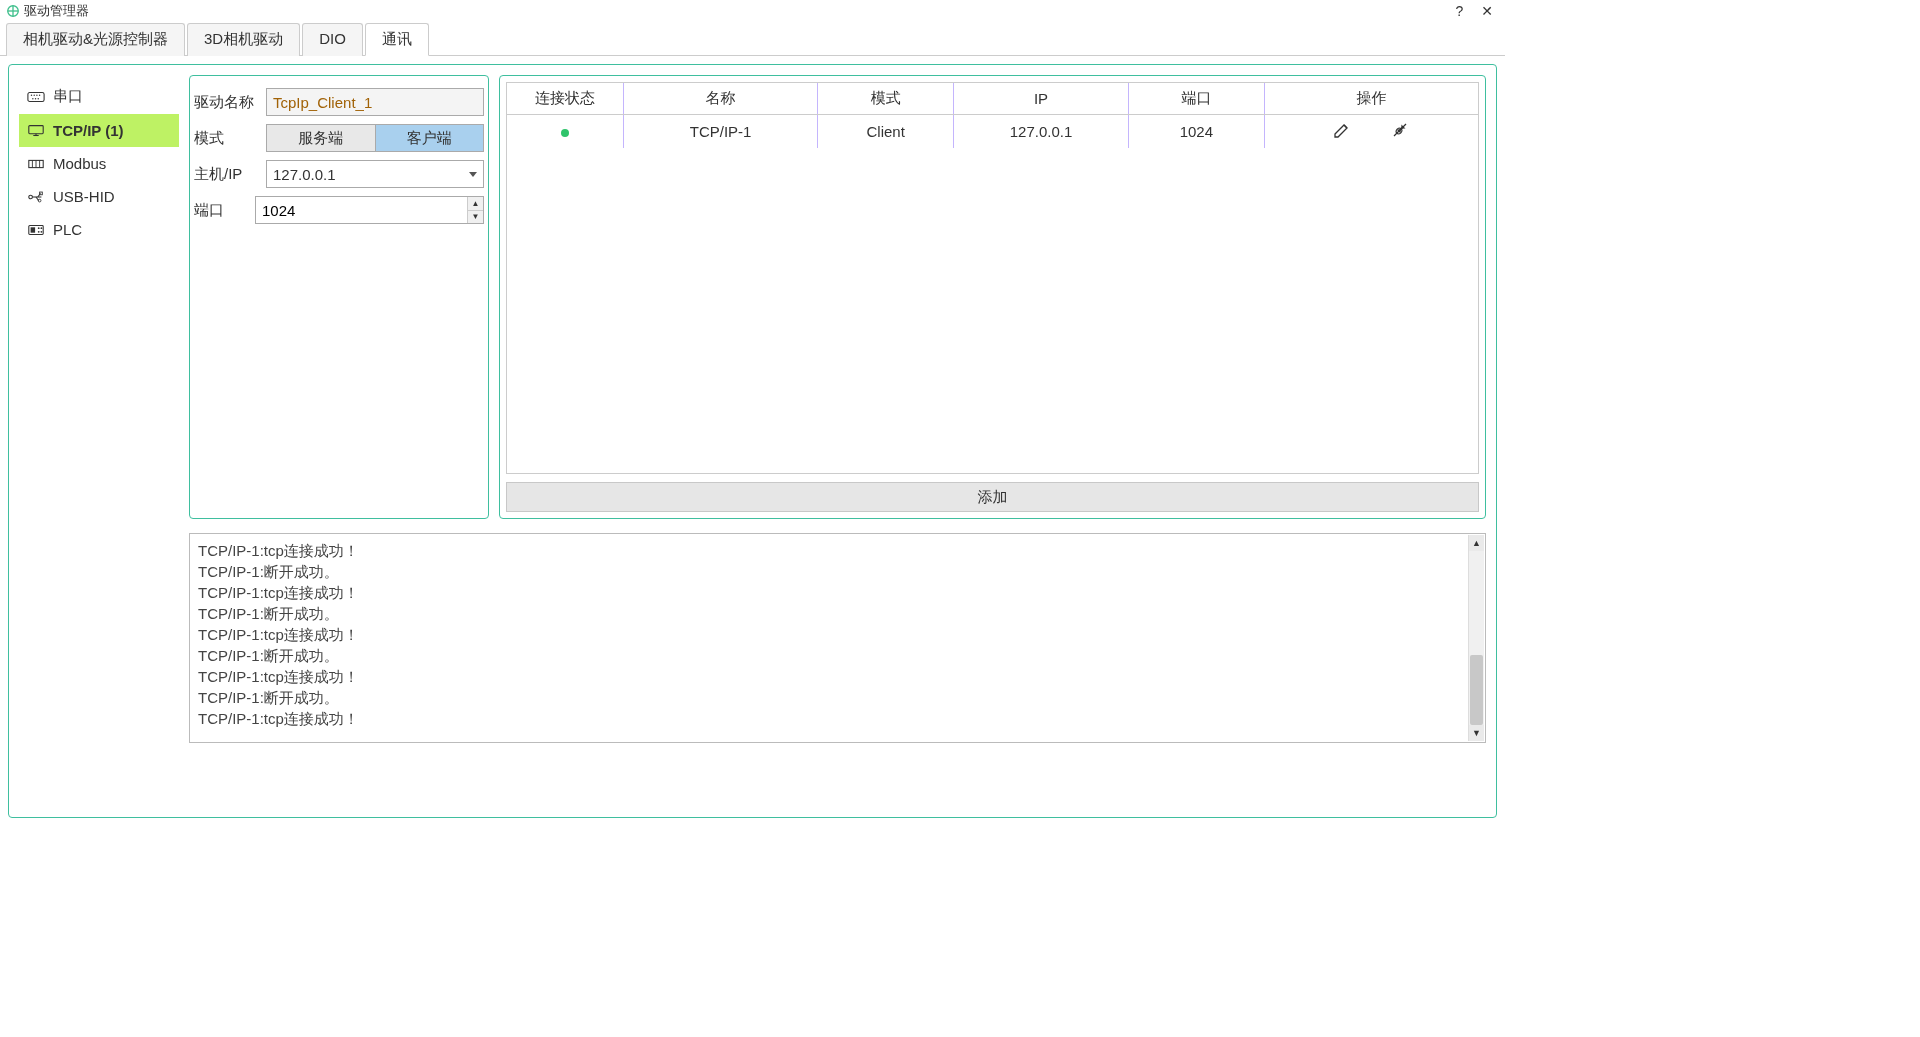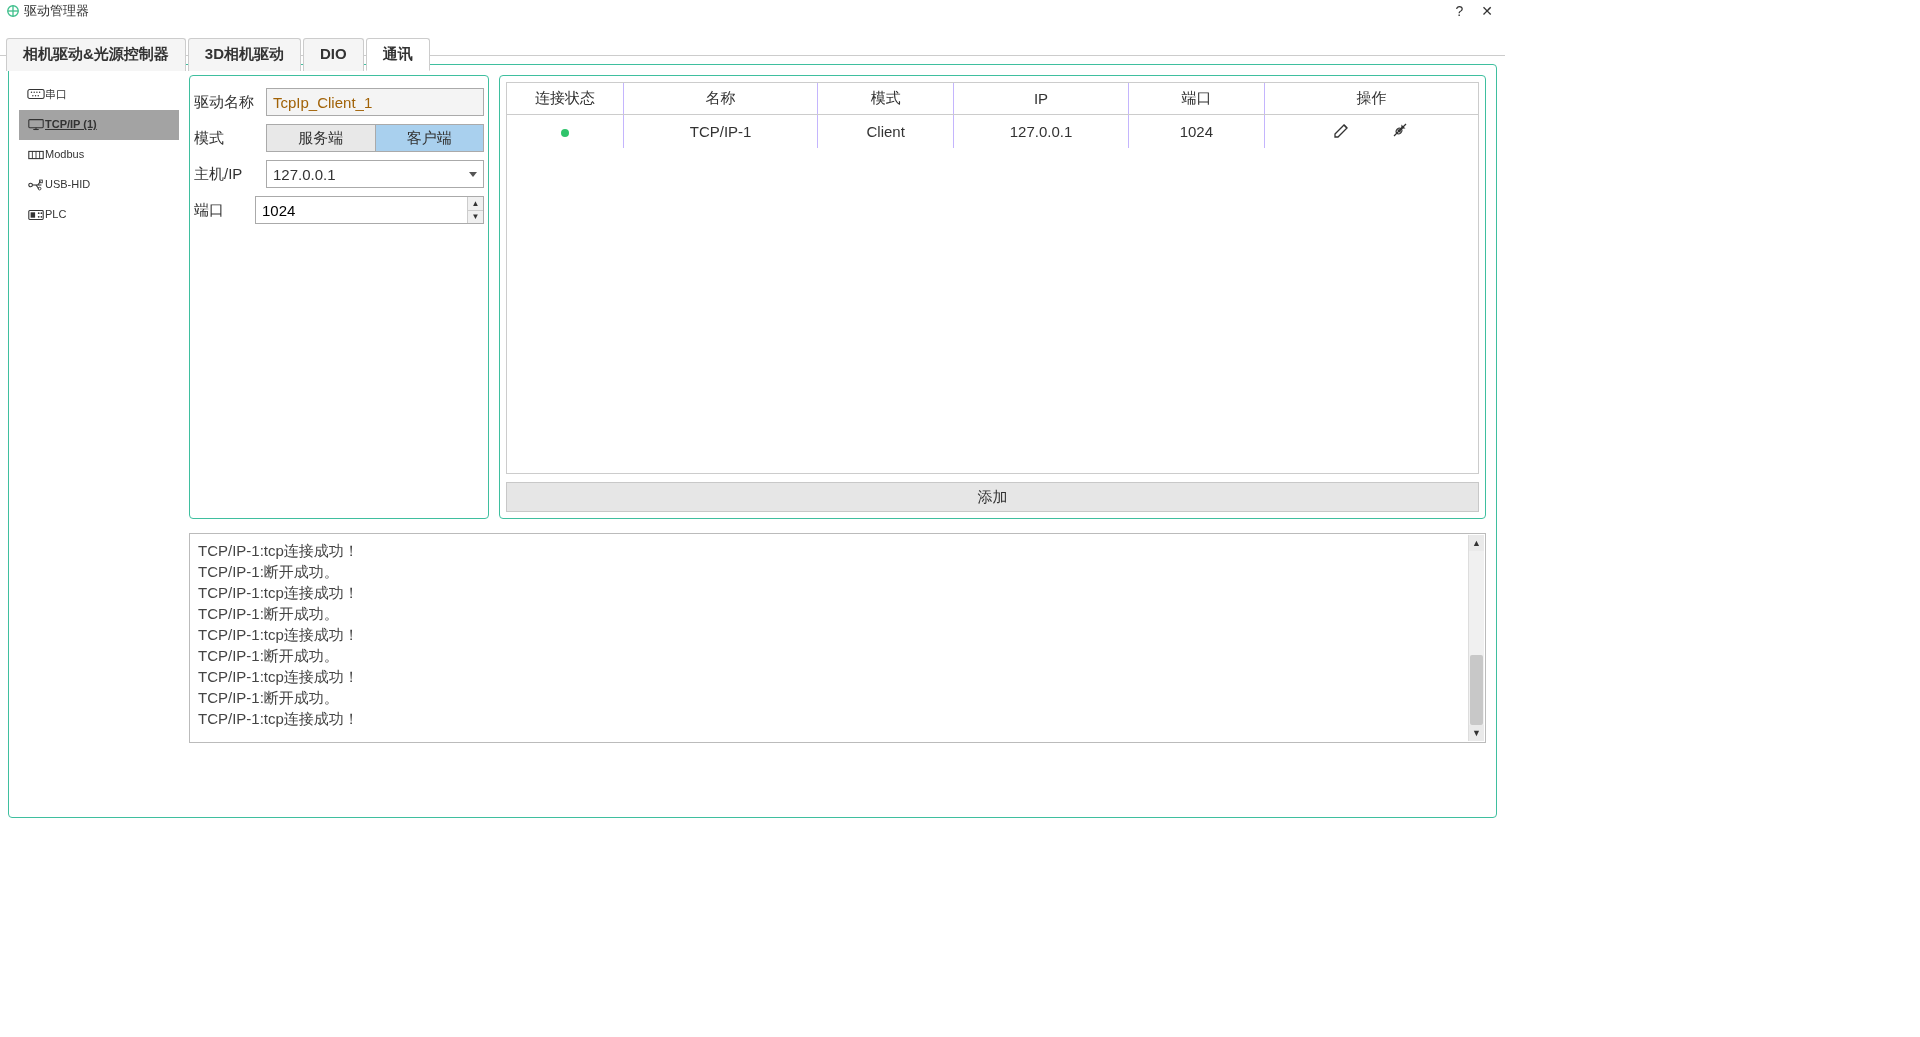--- a/index.html
+++ b/index.html
@@ -39,23 +39,22 @@
     }
     .top-tab {
       padding: 6px 16px;
       border: 1px solid #ccc;
       border-bottom: none;
       background: #f5f5f5;
       font-size: 15px;
       cursor: pointer;
       margin-right: 2px;
       position: relative;
-      top: 16px;
+      top: 1px;
       border-radius: 3px 3px 0 0;
-      font-weight: bold;
     }
     .top-tab.active {
       background: #fff;
       border-bottom: 1px solid #fff;
     }
     
     
     .main-frame {
       margin: 8px;
       border: 1px solid #3fbf9f;
@@ -69,29 +68,29 @@
       gap: 10px;
     }
     
     
     .sidebar {
       width: 160px;
       padding-top: 4px;
     }
     .sidebar-item {
       display: flex;
-      align-items: flex-start;
+      align-items: center;
       padding: 8px 8px;
-      cursor: pointer;
-      font-size: 11px;
+      gap: 8px;
+      cursor: pointer;
+      font-size: 15px;
     }
     .sidebar-item.active {
-      background: #a3a3a3;
+      background: #bef264;
       font-weight: bold;
-      text-decoration: underline;
     }
     .sidebar-item .sb-icon {
       width: 18px; height: 14px;
       display: inline-flex;
       align-items: center;
       justify-content: center;
     }
     .sb-icon svg { width: 18px; height: 14px; }
     
     

